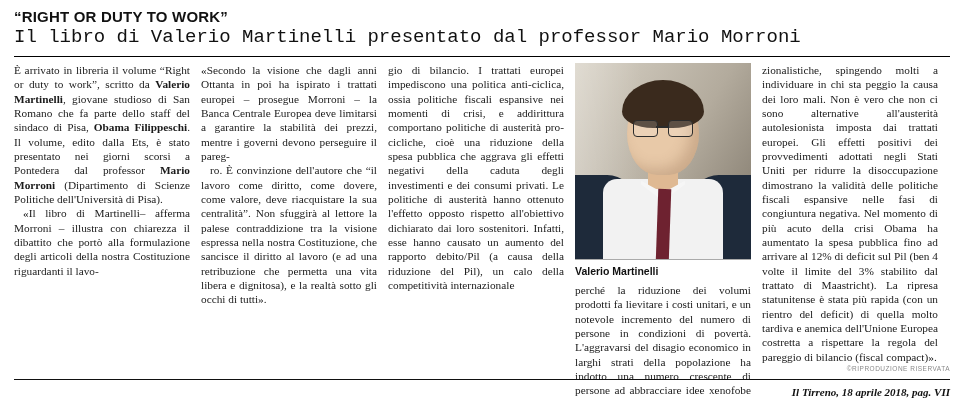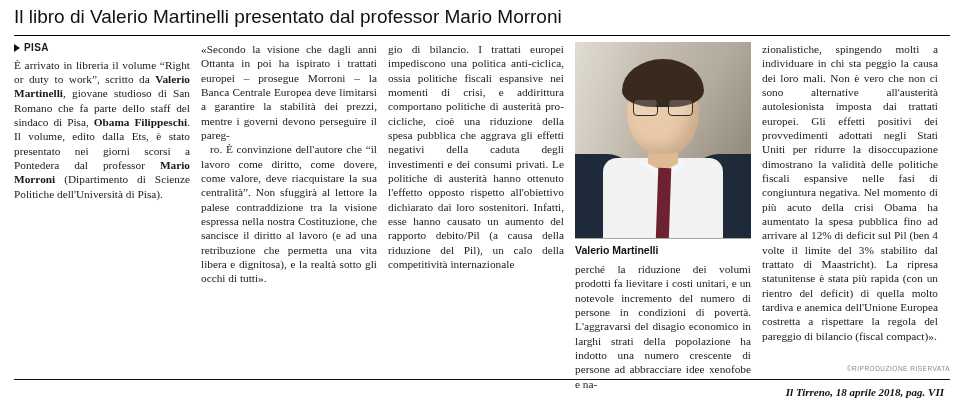--- a/index.html
+++ b/index.html
@@ -32,21 +32,21 @@
   .headline {
     font-family: "Liberation Serif", serif;
     font-weight: bold;
     font-size: 40px;
     line-height: 1.02;
     letter-spacing: -0.5px;
     color: #000;
     margin: 0 0 6px 0;
   }
   .subhead {
-    font-family: Liberation Sans, sans-serif;
+    font-family: Liberation Mono, monospace;
     font-size: 19px;
     line-height: 1.15;
     color: #111;
     margin: 0 0 7px 0;
   }
   .rule-top {
     border-top: 1px solid #000;
     margin: 0 0 6px 0;
   }
   .rule-thin {
@@ -206,21 +206,21 @@
   .photo-text {
     margin-top: 6px;
     font-size: 11.3px;
     line-height: 1.27;
     text-align: justify;
     hyphens: auto;
   }
 
   .footer {
     position: absolute;
-    right: 16px;
+    right: 10px;
     bottom: 4px;
     font-family: "Liberation Serif", serif;
     font-size: 11px;
     font-weight: bold;
     font-style: italic;
     color: #111;
     margin-top: 20px;
   }
   .footer .paper { font-style: italic; }
   .riproduzione {
@@ -237,31 +237,29 @@
     left: 14px; right: 10px;
     bottom: 22px;
     border-top: 1px solid #111;
   }
 </style>
 </head>
 <body>
 
 <div class="page">
 
+  <div class="kicker">“RIGHT OR DUTY TO WORK”</div>
   <div class="subhead">Il libro di Valerio Martinelli presentato dal professor Mario Morroni</div>
   <div class="rule-top"></div>
 
   <div class="columns">
 
     <div class="col">
-      <div class="dateline">
-        <span class="tri"></span>
-        <span>PISA</span>
-      </div>
       <p>È arrivato in libreria il volume “Right or duty to work”, scritto da <b>Valerio Martinelli</b>, giovane studioso di San Romano che fa parte dello staff del sindaco di Pisa, <b>Obama Filippeschi</b>. Il volume, edito dalla Ets, è stato presentato nei giorni scorsi a Pontedera dal professor <b>Mario Morroni</b> (Dipartimento di Scienze Politiche dell'Università di Pisa).</p>
+      <p>«Il libro di Martinelli– afferma Morroni – illustra con chiarezza il dibattito che portò alla formulazione degli articoli della nostra Costituzione riguardanti il lavo-</p>
     </div>
 
     <div class="col">
       <p>«Secondo la visione che dagli anni Ottanta in poi ha ispirato i trattati europei – prosegue Morroni – la Banca Centrale Europea deve limitarsi a garantire la stabilità dei prezzi, mentre i governi devono perseguire il pareg-</p>
       <p>ro. È convinzione dell'autore che “il lavoro come diritto, come dovere, come valore, deve riacquistare la sua centralità”. Non sfuggirà al lettore la palese contraddizione tra la visione espressa nella nostra Costituzione, che sancisce il diritto al lavoro (e ad una retribuzione che permetta una vita libera e dignitosa), e la realtà sotto gli occhi di tutti».</p>
     </div>
 
     <div class="col">
       <p>gio di bilancio. I trattati europei impediscono una politica anti-ciclica, ossia politiche fiscali espansive nei momenti di crisi, e addirittura comportano politiche di austerità pro-cicliche, cioè una riduzione della spesa pubblica che aggrava gli effetti negativi della caduta degli investimenti e dei consumi privati. Le politiche di austerità hanno ottenuto l'effetto opposto rispetto all'obiettivo dichiarato dai loro sostenitori. Infatti, esse hanno causato un aumento del rapporto debito/Pil (a causa della riduzione del Pil), un calo della competitività internazionale</p>
     </div>

